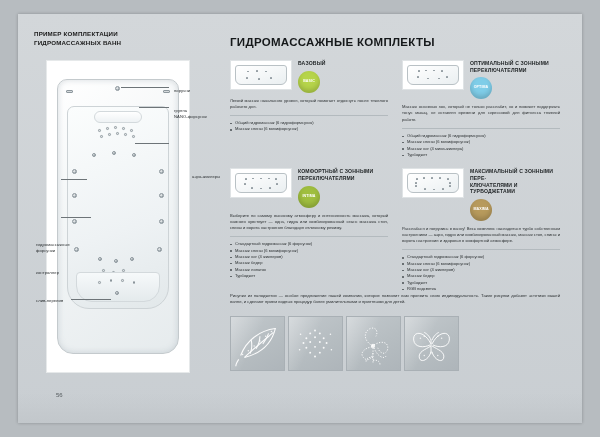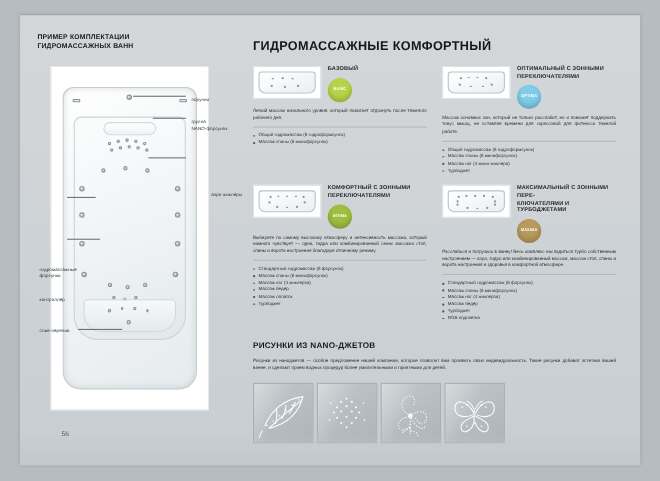--- a/index.html
+++ b/index.html
@@ -246,21 +246,21 @@
     <div class="lbl" style="left:158px; top:144px;">аэро-жиклеры</div>
     <div class="lbl" style="left:2px; top:212px; white-space:pre-line;">гидромассажные
 форсунки</div>
     <div class="lbl" style="left:2px; top:240px;">контроллер</div>
     <div class="lbl" style="left:2px; top:268px;">слив-перелив</div>
 
     <div class="page-num">56</div>
   </div>
 
   <div class="right-col">
-    <h1 class="h1">ГИДРОМАССАЖНЫЕ КОМФОРТНЫЙ</h1>
+    <h1 class="h1">ГИДРОМАССАЖНЫЕ КОМПЛЕКТЫ</h1>
 
     <div class="kit-grid">
 
       <div class="kit">
         <div class="kit-head">
           <div class="kit-thumb">
             <div class="kit-tub">
               <div class="j" style="left:22%; top:26%;"></div>
               <div class="j" style="left:40%; top:22%;"></div>
               <div class="j" style="left:58%; top:26%;"></div>
@@ -373,21 +373,20 @@
           <li>Массаж спины (6 минифорсунок)</li>
           <li>Массаж ног (4 жиклеров)</li>
           <li>Массаж бедер</li>
           <li>Турбоджет</li>
           <li>RGB подсветка</li>
         </ul>
       </div>
 
     </div>
 
-    <h2 class="h2">РИСУНКИ ИЗ NANO-ДЖЕТОВ</h2>
     <div class="nano-text">Рисунки из наноджетов — особое предложение нашей компании, которое позволит вам проявить свою индивидуальность. Такие рисунки добавят эстетики вашей ванне, и сделают прием водных процедур более умилительными и приятными для детей.</div>
 
     <div class="nano-grid">
 
       <div class="nano-card">
         <svg class="nano-art" viewBox="0 0 55 55">
           <g fill="none" stroke="#ffffff" stroke-width="1.1" opacity="0.95">
             <path d="M10 40 C16 24 30 14 46 12 C42 28 30 38 14 42"></path>
             <path d="M14 42 C22 34 32 26 44 16"></path>
             <path d="M20 38 C22 32 22 28 21 24"></path>

